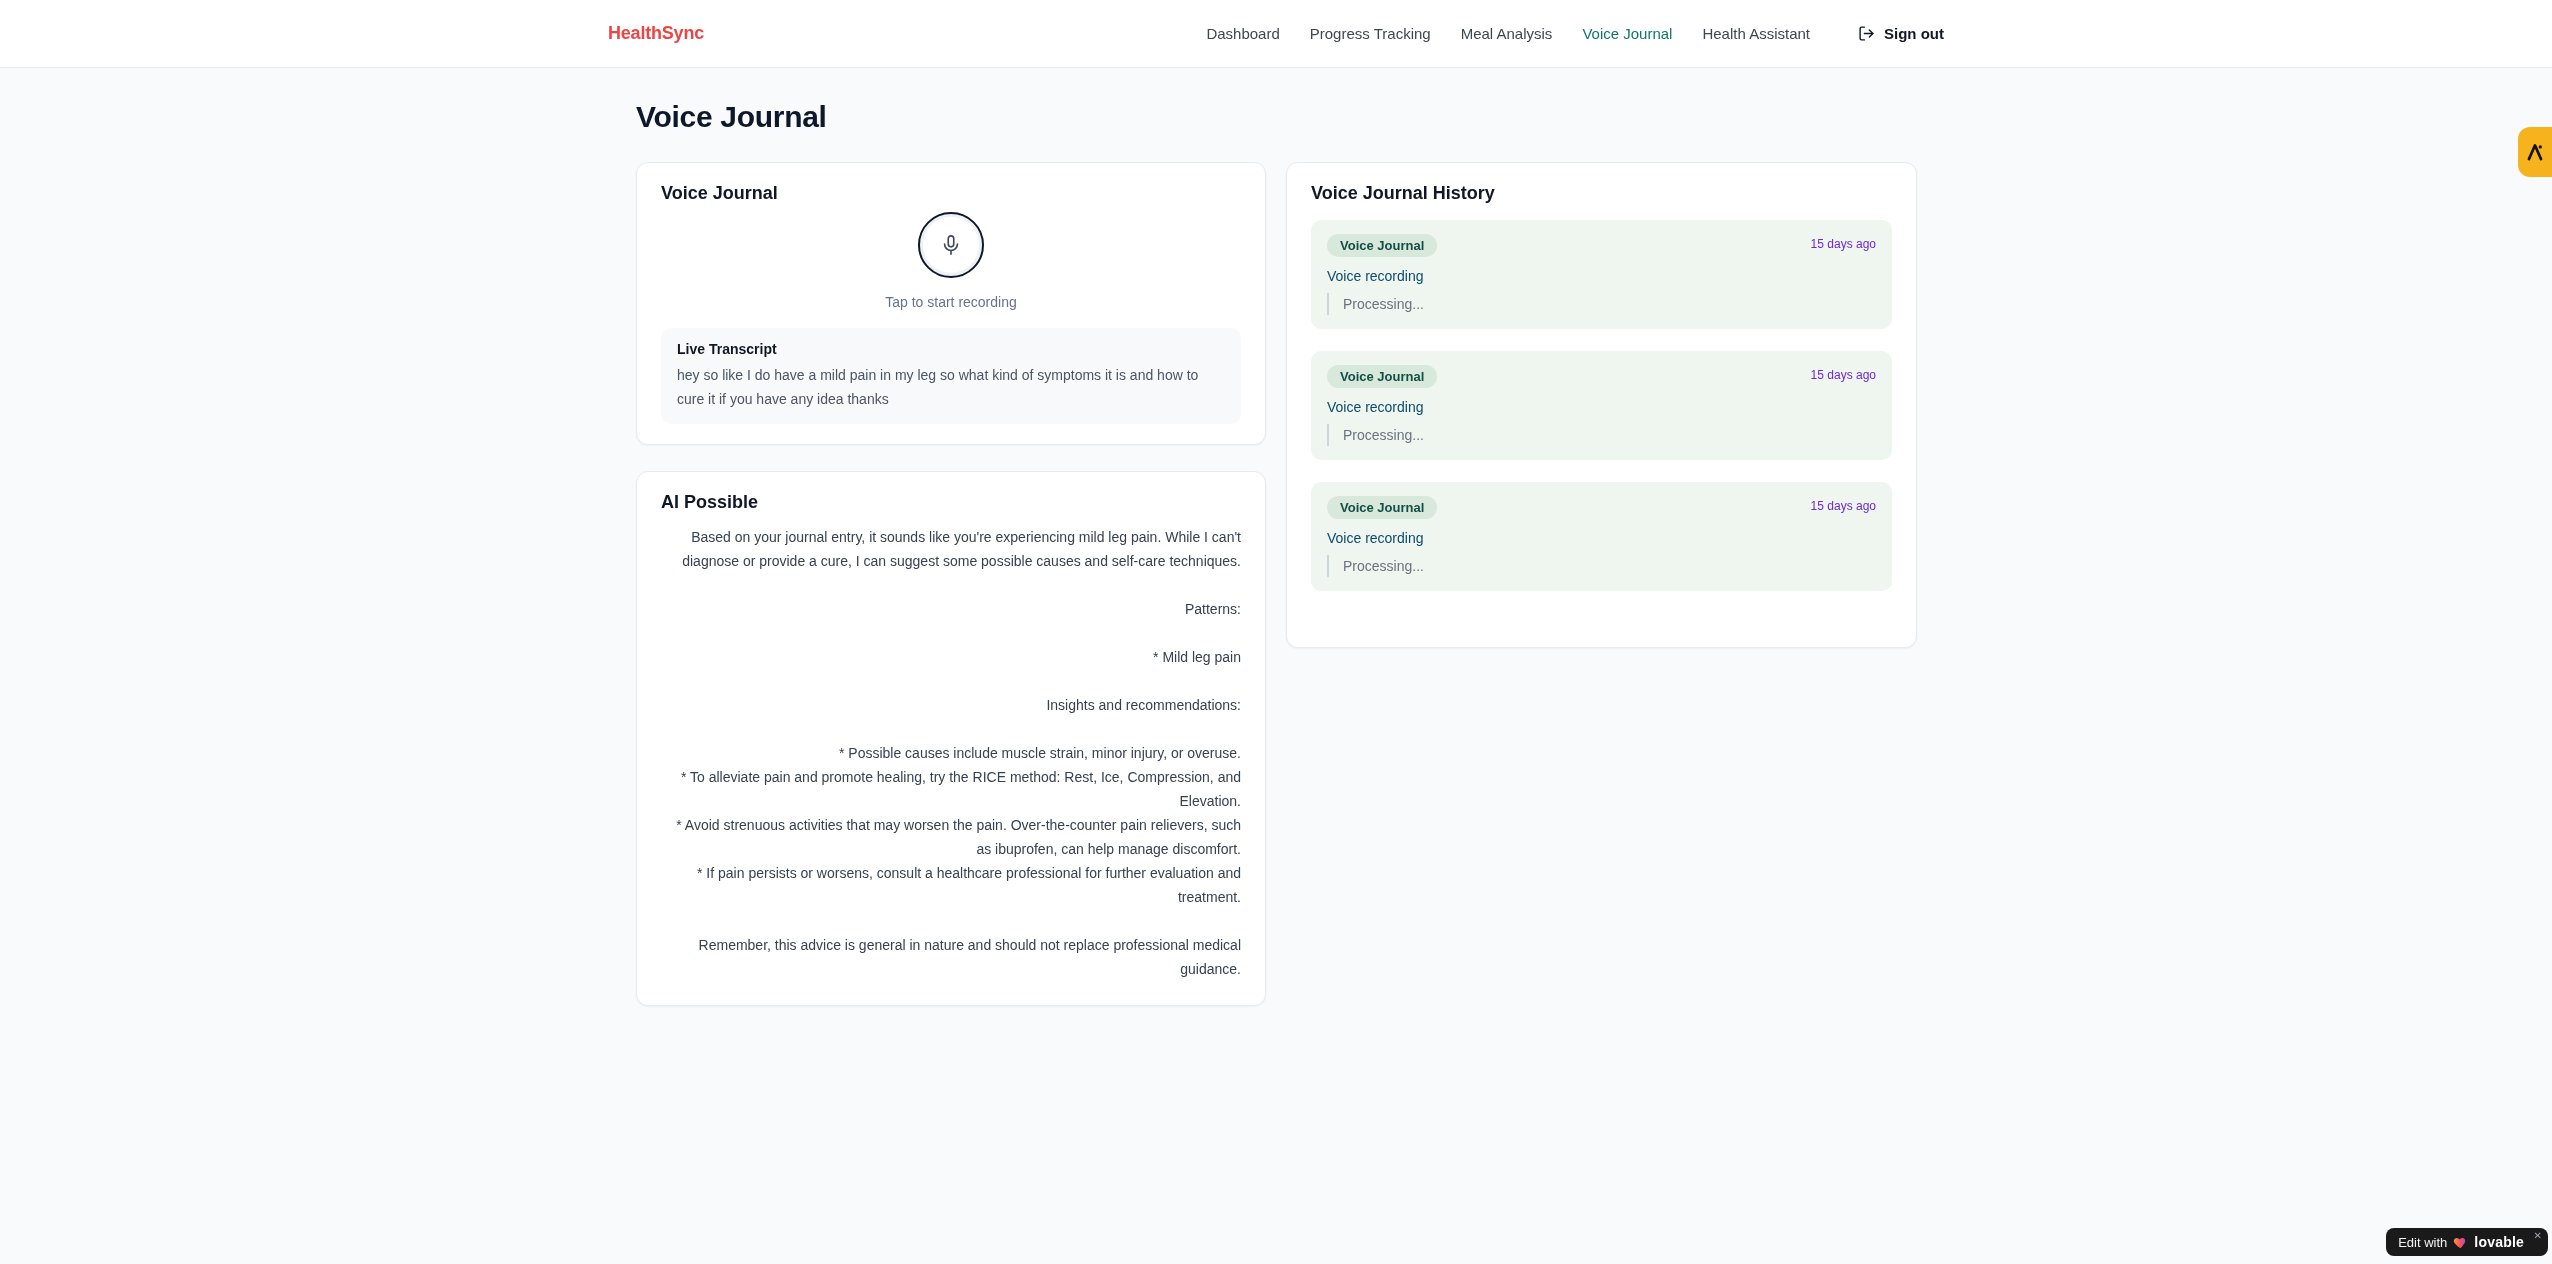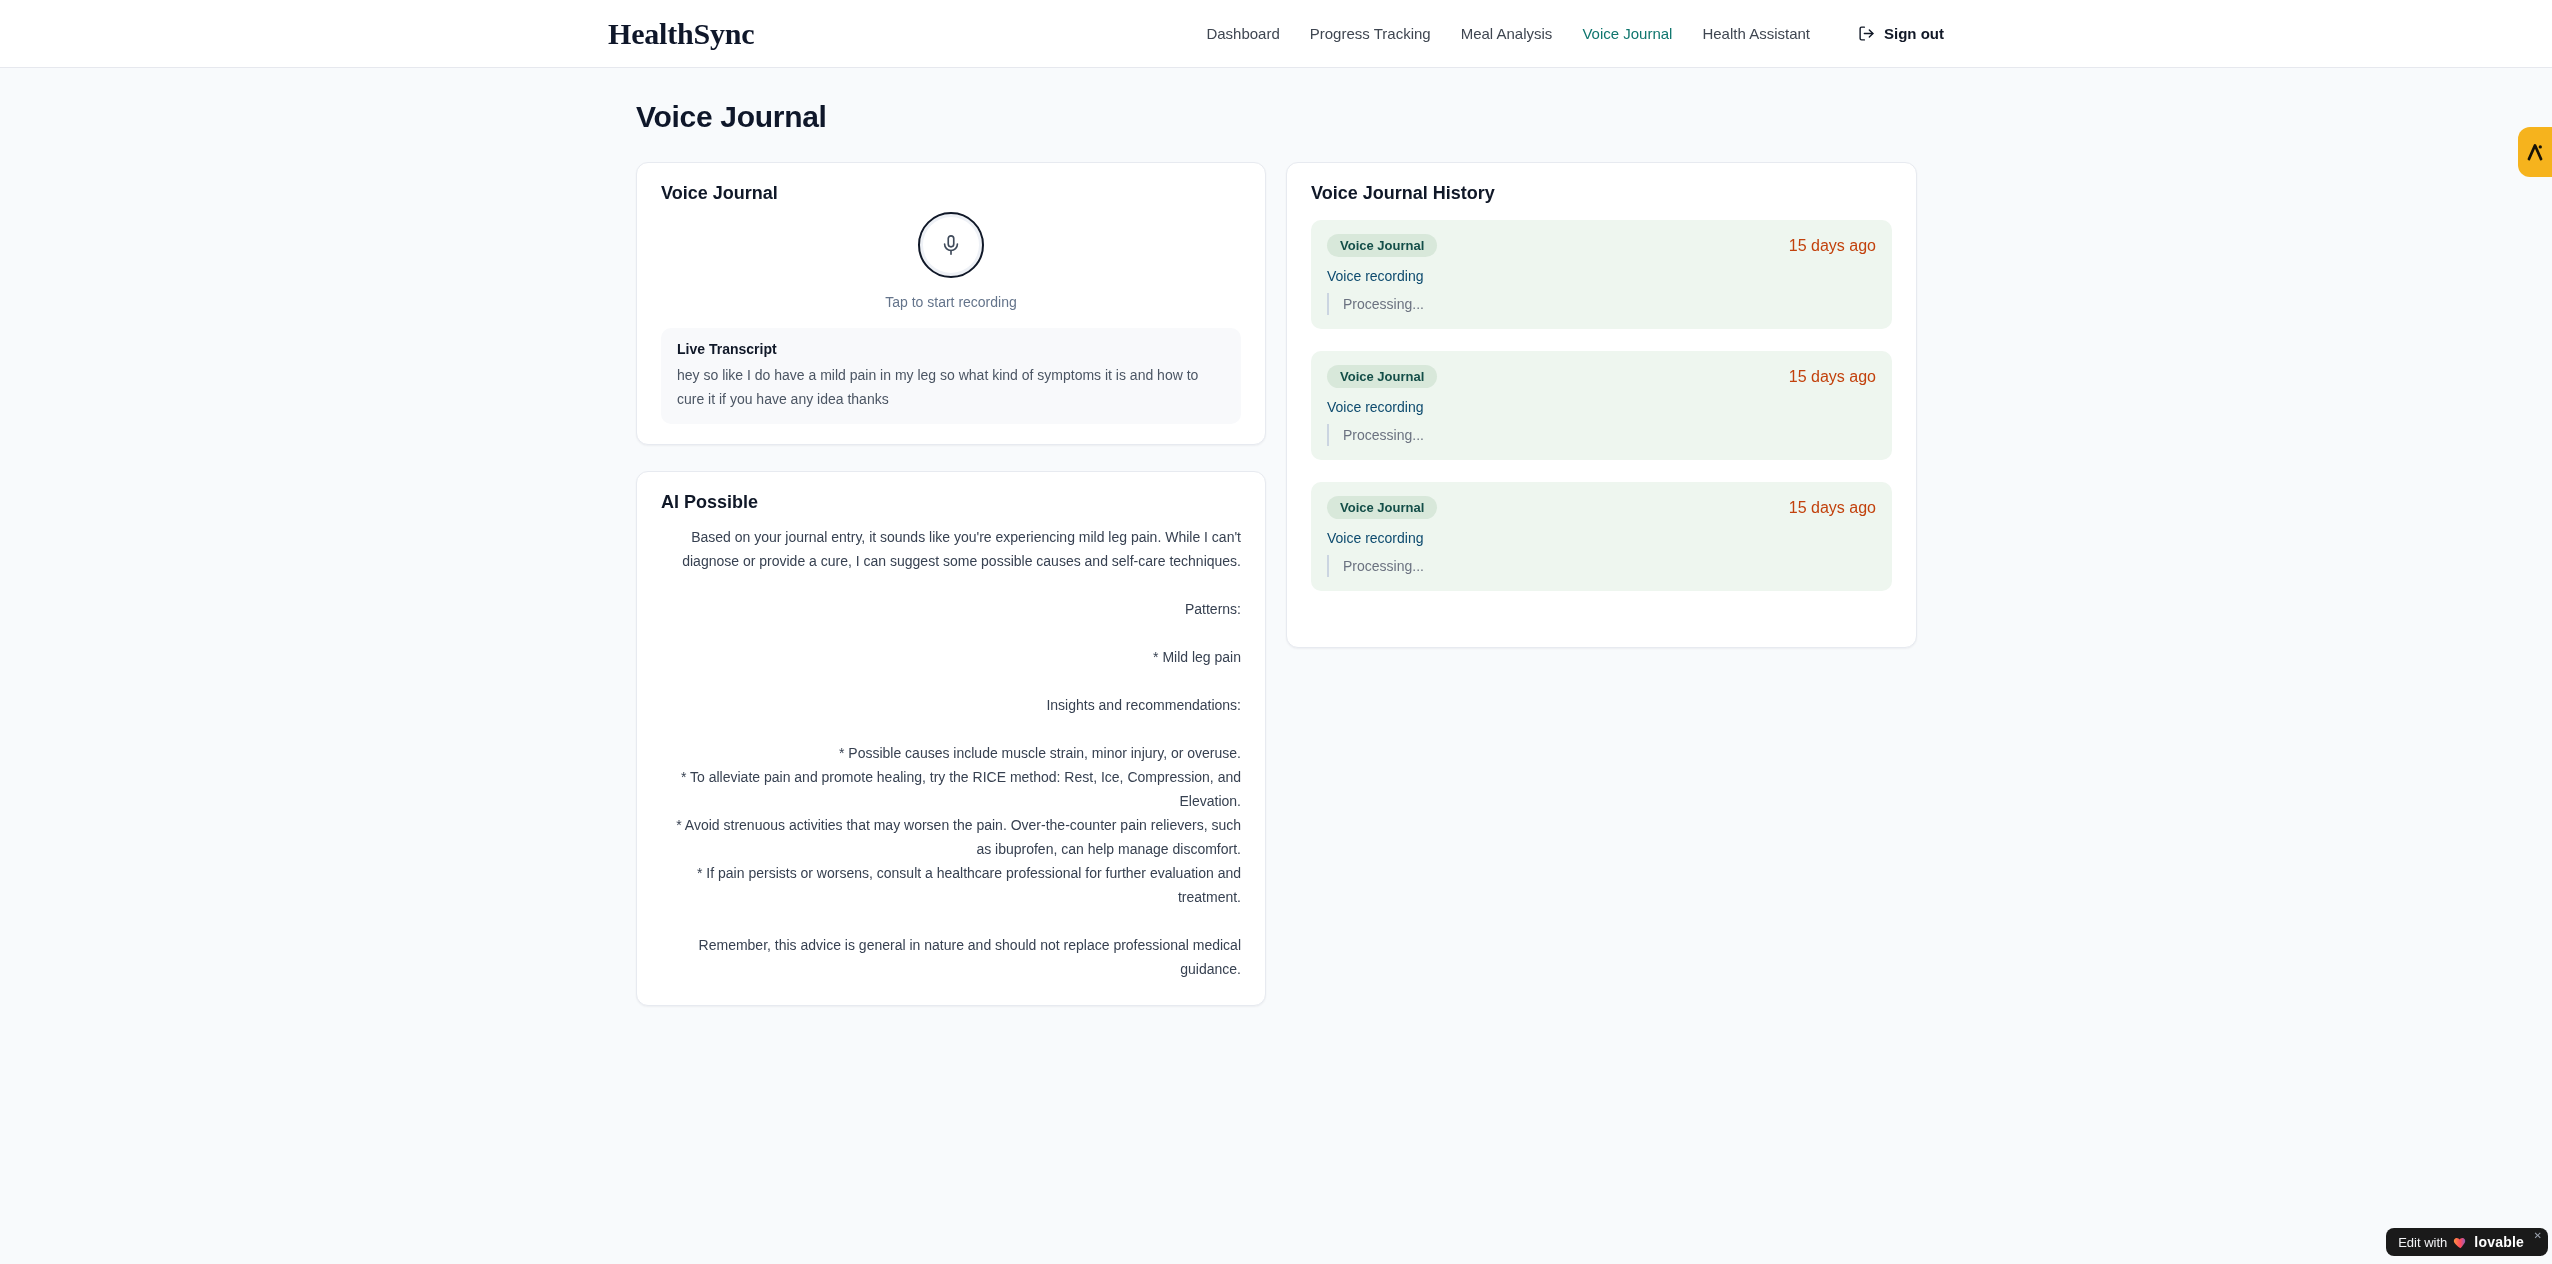--- a/index.html
+++ b/index.html
@@ -22,22 +22,22 @@
     height: 68px;
     background: #ffffff;
     border-bottom: 1px solid #e6e8ee;
   }
   .header-inner {
     width: 1336px; height: 100%;
     margin: 0 auto;
     display: flex; align-items: center; justify-content: space-between;
   }
   .logo {
-    font-size: 30px; font-weight: 700; color: #0f172a;
-    letter-spacing: -0.2px; cursor: pointer; font-family: Liberation Serif, serif;
+    font-size: 18px; font-weight: 700; color: #ef4444;
+    letter-spacing: -0.2px; cursor: pointer;
   }
   .nav { display: flex; align-items: center; gap: 30px; }
   .nav-link {
     font-size: 15px; color: #3f4651; text-decoration: none; cursor: pointer;
   }
   .nav-link.active { color: #0f766e; }
   .signout {
     display: flex; gap: 9px;
     margin-left: 18px; cursor: pointer;
     background: none; border: none; padding: 0;
@@ -104,21 +104,21 @@
     border-radius: 10px;
     padding: 14px 16px;
   }
   .history-item-head { display: flex; justify-content: space-between; align-items: flex-start; }
   .badge {
     background: #d8e8da; color: #134e48;
     font-size: 13px; font-weight: 700;
     padding: 4px 13px; border-radius: 999px;
     display: inline-block;
   }
-  .timestamp { font-size: 16px; color: #c2410c; padding-top: 3px; }
+  .timestamp { font-size: 12px; color: #6d28d9; padding-top: 3px; }
   .history-desc { margin-top: 11px; font-size: 14px; color: #0c4a6e; }
   .history-status {
     margin-top: 9px;
     border-left: 2px solid #cbd5e1;
     padding-left: 14px;
     font-size: 14px; line-height: 22px; color: #6b7280;
   }
 
   
   .side-badge {

